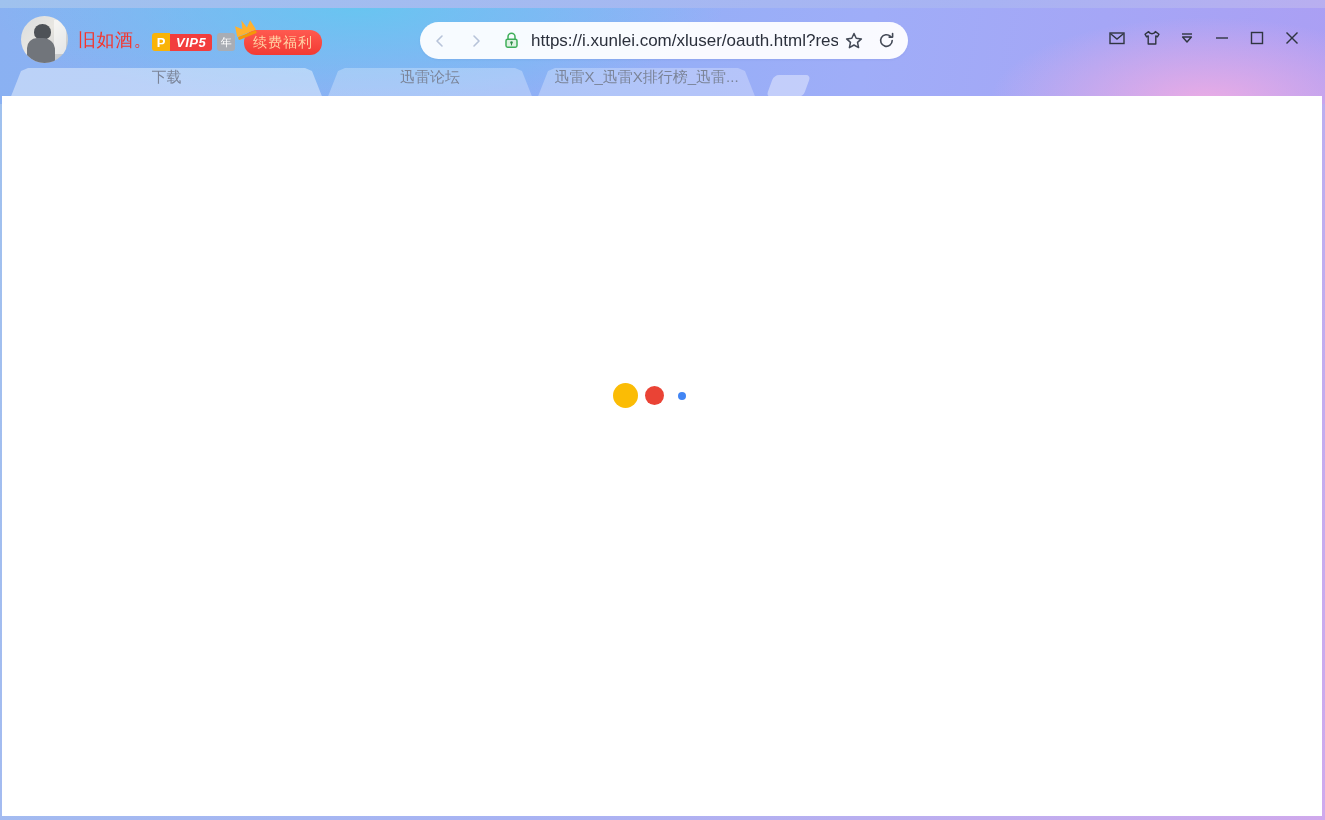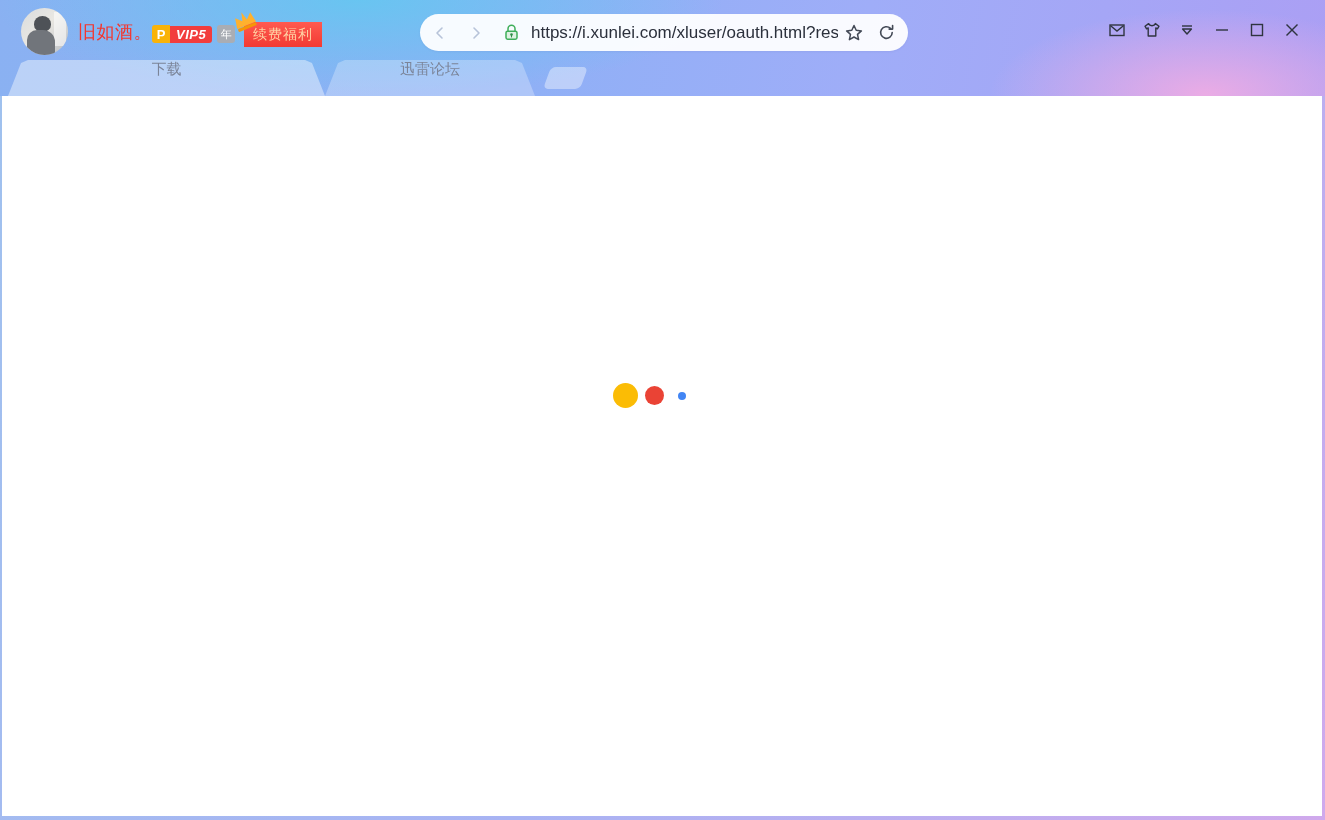--- a/index.html
+++ b/index.html
@@ -6,21 +6,21 @@
   html,body { width:1325px; height:820px; overflow:hidden; }
   body {
     font-family:"Liberation Sans","DejaVu Sans",sans-serif;
     background:linear-gradient(120deg,#9fc2ee 0%,#a8b3f3 55%,#d0a9ec 100%);
     position:relative;
   }
   .window { position:absolute; inset:0; }
 
   
   .chrome {
-    position:absolute; top:0; left:0; right:0; height:96px;
+    position:absolute; top:8px; left:0; right:0; height:96px;
     background:
       radial-gradient(46% 170% at 27% 0%, rgba(98,200,240,.85), rgba(98,200,240,0) 60%),
       radial-gradient(24% 130% at 91% 98%, rgba(238,172,228,.95), rgba(238,172,228,0) 68%),
       linear-gradient(100deg,#8ab1f2 0%,#8fb0f6 40%,#9fadf8 65%,#ab9ff4 100%);
   }
   .titlebar { position:relative; height:60px; }
 
   .avatar {
     position:absolute; left:21px; top:8px; width:47px; height:47px;
     border-radius:50%; overflow:hidden; cursor:pointer;
@@ -45,21 +45,21 @@
     color:#fff; font-weight:bold; font-style:italic; font-size:13px; display:flex; align-items:center; letter-spacing:.5px;
   }
   .year-badge {
     margin-left:5px; width:18px; height:18px; border-radius:3px; background:var(--c-year-gray,#a9adb4);
     color:#fff; font-size:11px; display:flex; align-items:center; justify-content:center;
   }
 
   .renew-btn {
     position:absolute; left:244px; top:22px; height:25px; padding:0 9px;
     background:linear-gradient(180deg,#ff5a50,var(--c-renew-red,#f23a33));
-    border:none; border-radius:0; color:var(--c-renew-text,#ffd2a4);
+    border:none; border-radius:12px; color:var(--c-renew-text,#ffd2a4);
     font-size:14px; letter-spacing:1px; cursor:pointer; font-family:inherit;
   }
   .crown-icon { position:absolute; left:-13px; top:-14px; width:27px; height:24px; transform:rotate(-22deg); }
 
   
   .address-bar {
     position:absolute; left:420px; top:14px; width:488px; height:37px;
     background:rgba(255,255,255,.94); border-radius:18.5px;
     display:flex; align-items:center; padding:0 12px;
     box-shadow:0 1px 2px rgba(90,110,180,.12);
@@ -186,20 +186,24 @@
 
     <div class="tabbar">
       <div class="tab first tab-w1">
         <div class="tab-bg"></div>
         <span class="tab-label">下载</span>
       </div>
       <div class="tab tab-w3">
         <div class="tab-bg"></div>
         <span class="tab-label">迅雷论坛</span>
       </div>
+      <div class="tab tab-w4">
+        <div class="tab-bg"></div>
+        <span class="tab-label">迅雷X_迅雷X排行榜_迅雷...</span>
+      </div>
       <button class="new-tab-button"></button>
     </div>
   </div>
 
   <div class="content">
     <div class="loader">
       <span class="dot dot-0" style="background: rgb(251, 188, 5);"></span>
       <span class="dot dot-1" style="background: rgb(234, 67, 53);"></span>
       <span class="dot dot-2" style="background: rgb(66, 133, 244);"></span>
     </div>

